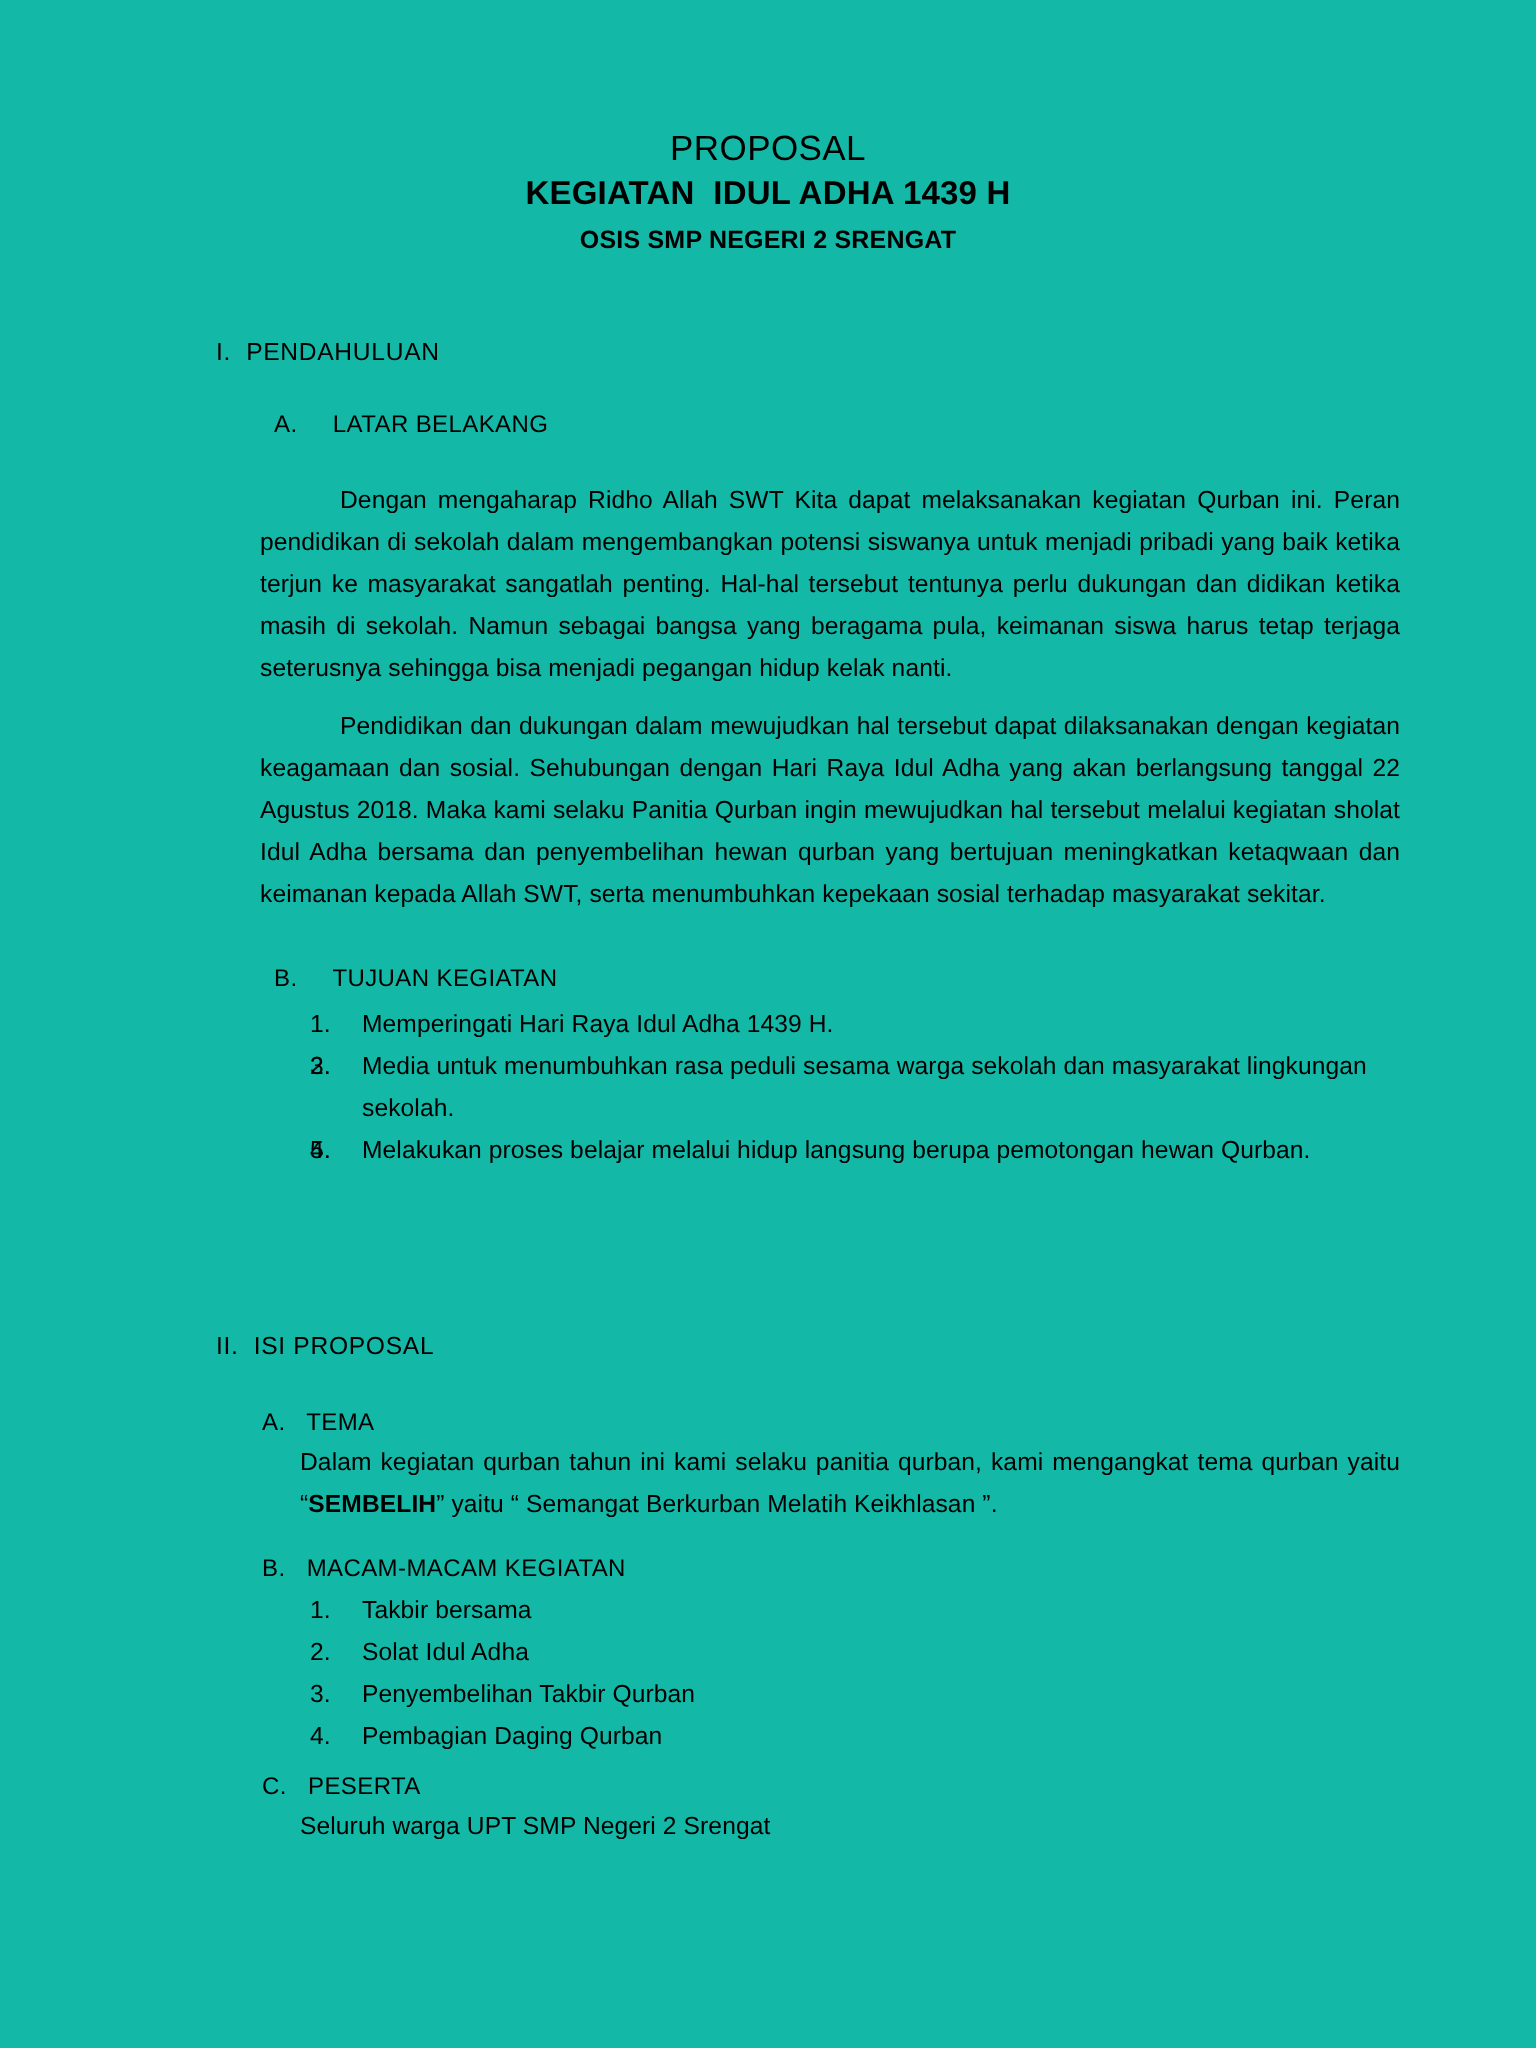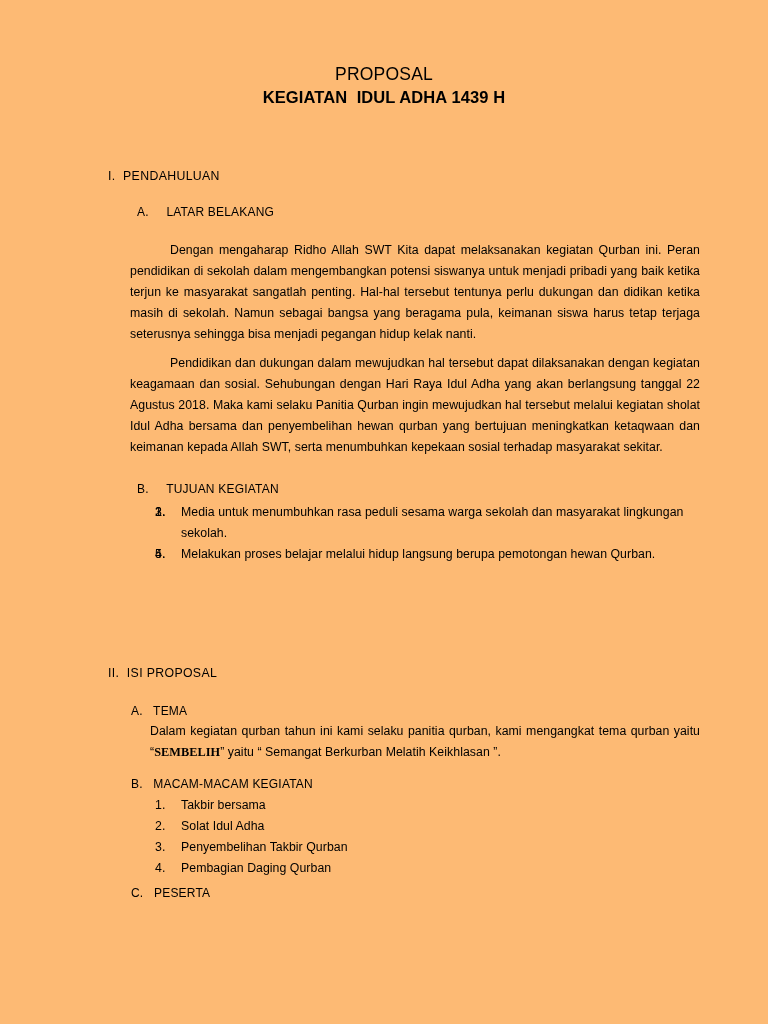--- a/index.html
+++ b/index.html
@@ -8,21 +8,21 @@
     background: #ffffff;
   }
   body {
     font-family: "Liberation Sans", sans-serif;
     color: #000000;
   }
   .page {
     position: relative;
     width: 768px;
     height: 1024px;
-    background: #fdba74;
+    background: #14b8a6;
     overflow: hidden;
     box-sizing: border-box;
   }
 
   
   .title-block {
     position: absolute;
     left: 0;
     top: 62px;
     width: 768px;
@@ -89,44 +89,45 @@
     padding-left: 26px;
     margin: 0;
   }
   .numlist li .num {
     position: absolute;
     left: 0;
     top: 0;
     width: 20px;
   }
 
-  .bold { font-weight: 700; font-family: Liberation Serif, serif; }
+  .bold { font-weight: 700; }
 </style>
 </head>
 <body>
 
 <div class="page">
 
   <div class="title-block">
     <div class="title-main">PROPOSAL</div>
     <div class="title-sub">KEGIATAN  IDUL ADHA 1439 H</div>
+    <div class="title-org">OSIS SMP NEGERI 2 SRENGAT</div>
   </div>
 
   <div class="roman-head" style="left:108px; top:169px;">I.  PENDAHULUAN</div>
 
   <div class="alpha-head" style="left:137px; top:205px;">A.     LATAR BELAKANG</div>
 
   <div class="para" style="left:130px; top:240px; width:570px;"><span class="indent"></span><span>Dengan mengaharap Ridho Allah SWT Kita dapat melaksanakan kegiatan Qurban ini. Peran pendidikan di sekolah dalam mengembangkan potensi siswanya untuk menjadi pribadi yang baik ketika terjun ke masyarakat sangatlah penting. Hal-hal tersebut tentunya perlu dukungan dan didikan ketika masih di sekolah. Namun sebagai bangsa yang beragama pula, keimanan siswa harus tetap terjaga seterusnya sehingga bisa menjadi pegangan hidup kelak nanti.</span></div>
 
   <div class="para" style="left:130px; top:353px; width:570px;"><span class="indent"></span><span>Pendidikan dan dukungan dalam mewujudkan hal tersebut dapat dilaksanakan dengan kegiatan keagamaan dan sosial. Sehubungan dengan Hari Raya Idul Adha yang akan berlangsung tanggal 22 Agustus 2018. Maka kami selaku Panitia Qurban ingin mewujudkan hal tersebut melalui kegiatan sholat Idul Adha bersama dan penyembelihan hewan qurban yang bertujuan meningkatkan ketaqwaan dan keimanan kepada Allah SWT, serta menumbuhkan kepekaan sosial terhadap masyarakat sekitar.</span></div>
 
   <div class="alpha-head" style="left:137px; top:482px;">B.     TUJUAN KEGIATAN</div>
 
   <ul class="numlist" id="tujuan-list" style="left:155px; top:502px; width:545px;">
-      <li><span class="num">1.</span></li>
+      <li><span class="num">1.</span><span>Memperingati Hari Raya Idul Adha 1439 H.</span></li>
       <li><span class="num">2.</span></li>
       <li><span class="num">3.</span><span>Media untuk menumbuhkan rasa peduli sesama warga sekolah dan masyarakat lingkungan sekolah.</span></li>
       <li><span class="num">4.</span></li>
       <li><span class="num">5.</span><span>Melakukan proses belajar melalui hidup langsung berupa pemotongan hewan Qurban.</span></li>
     </ul>
 
   <div class="roman-head" style="left:108px; top:666px;">II.  ISI PROPOSAL</div>
 
   <div class="alpha-head" style="left:131px; top:704px;">A.   TEMA</div>
 
@@ -136,14 +137,15 @@
 
   <ul class="numlist" id="macam-list" style="left:155px; top:795px; width:545px;">
       <li><span class="num">1.</span><span>Takbir bersama</span></li>
       <li><span class="num">2.</span><span>Solat Idul Adha</span></li>
       <li><span class="num">3.</span><span>Penyembelihan Takbir Qurban</span></li>
       <li><span class="num">4.</span><span>Pembagian Daging Qurban</span></li>
     </ul>
 
   <div class="alpha-head" style="left:131px; top:886px;">C.   PESERTA</div>
 
+  <div class="para" style="left:150px; top:903px; width:550px; text-align:left;">Seluruh warga UPT SMP Negeri 2 Srengat</div>
 
 </div>
 
 </body></html>

